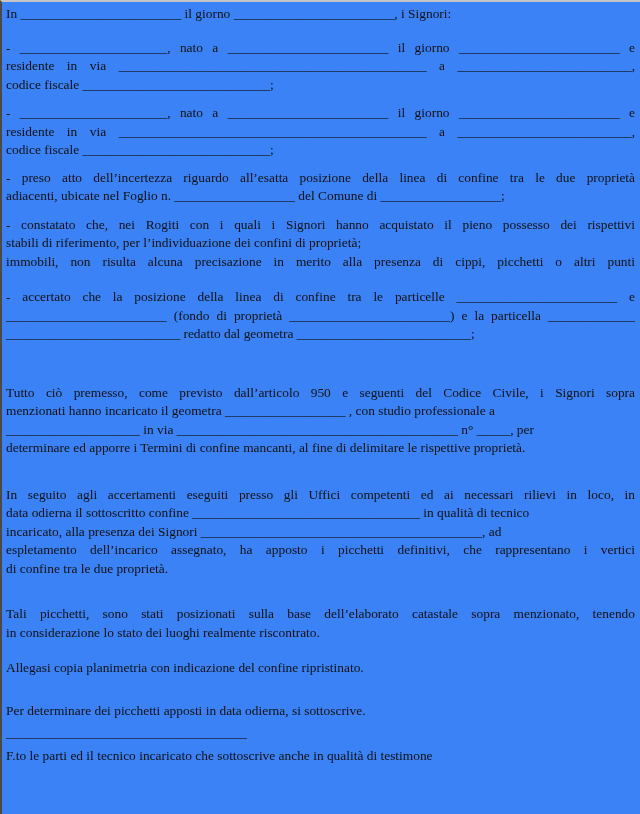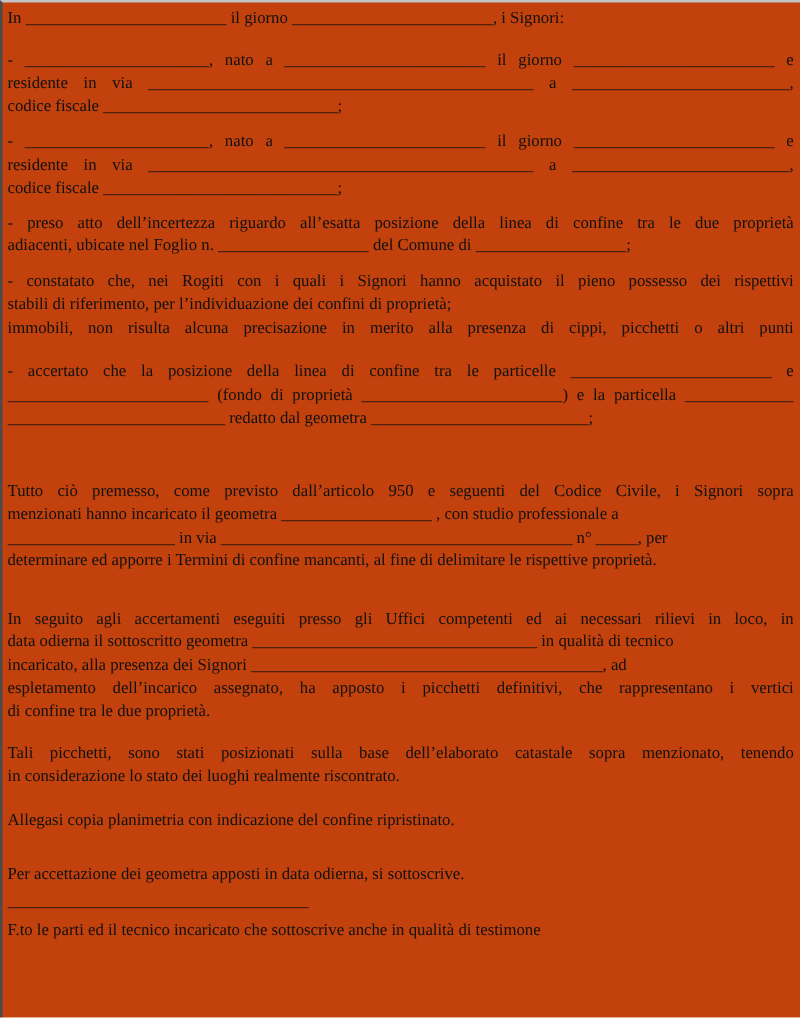--- a/index.html
+++ b/index.html
@@ -1,18 +1,18 @@
 <!DOCTYPE html>
 <html><head>
 <meta charset="utf-8">
 <style>
   html,body{margin:0;padding:0;background:#ffffff;}
   .page{
     width:640px;height:814px;box-sizing:border-box;
-    background:#c2410c;
+    background:#3b82f6;
     border-left:2px solid #4a4a4a;
     border-top:2px solid #c4c4c4;
     padding:3px 5px 0 4px;
     overflow:hidden;
     font-family:"Liberation Serif","DejaVu Serif",serif;
     font-size:13.4px;
     line-height:18.5px;
     color:#111111;
   }
   .para{margin:0 0 10px 0;}
@@ -57,39 +57,39 @@
     <div class="line">__________________________ redatto dal geometra __________________________;</div>
   </div>
 
   <div class="para" style="margin-bottom:28px">
     <div class="line fill">Tutto ciò premesso, come previsto dall’articolo 950 e seguenti del Codice Civile, i Signori sopra</div>
     <div class="line">menzionati hanno incaricato il geometra __________________ , con studio professionale a</div>
     <div class="line">____________________ in via __________________________________________ n° _____, per</div>
     <div class="line">determinare ed apporre i Termini di confine mancanti, al fine di delimitare le rispettive proprietà.</div>
   </div>
 
-  <div class="para" style="margin-bottom:15px">
+  <div class="para" style="margin-bottom:27px">
     <div class="line fill">In seguito agli accertamenti eseguiti presso gli Uffici competenti ed ai necessari rilievi in loco, in</div>
-    <div class="line">data odierna il sottoscritto geometra __________________________________ in qualità di tecnico</div>
+    <div class="line">data odierna il sottoscritto confine __________________________________ in qualità di tecnico</div>
     <div class="line">incaricato, alla presenza dei Signori __________________________________________, ad</div>
     <div class="line fill">espletamento dell’incarico assegnato, ha apposto i picchetti definitivi, che rappresentano i vertici</div>
     <div class="line">di confine tra le due proprietà.</div>
   </div>
 
   <div class="para" style="margin-bottom:17px">
     <div class="line fill">Tali picchetti, sono stati posizionati sulla base dell’elaborato catastale sopra menzionato, tenendo</div>
     <div class="line">in considerazione lo stato dei luoghi realmente riscontrato.</div>
   </div>
 
   <div class="para" style="margin-bottom:24px">
     <div class="line">Allegasi copia planimetria con indicazione del confine ripristinato.</div>
   </div>
 
   <div class="para" style="margin-bottom:4px">
-    <div class="line">Per accettazione dei geometra apposti in data odierna, si sottoscrive.</div>
+    <div class="line">Per determinare dei picchetti apposti in data odierna, si sottoscrive.</div>
   </div>
 
   <div class="para" style="margin-bottom:4px">
     <div class="line">____________________________________</div>
   </div>
 
   <div class="para" style="margin-bottom:0">
     <div class="line">F.to le parti ed il tecnico incaricato che sottoscrive anche in qualità di testimone</div>
   </div>
 

